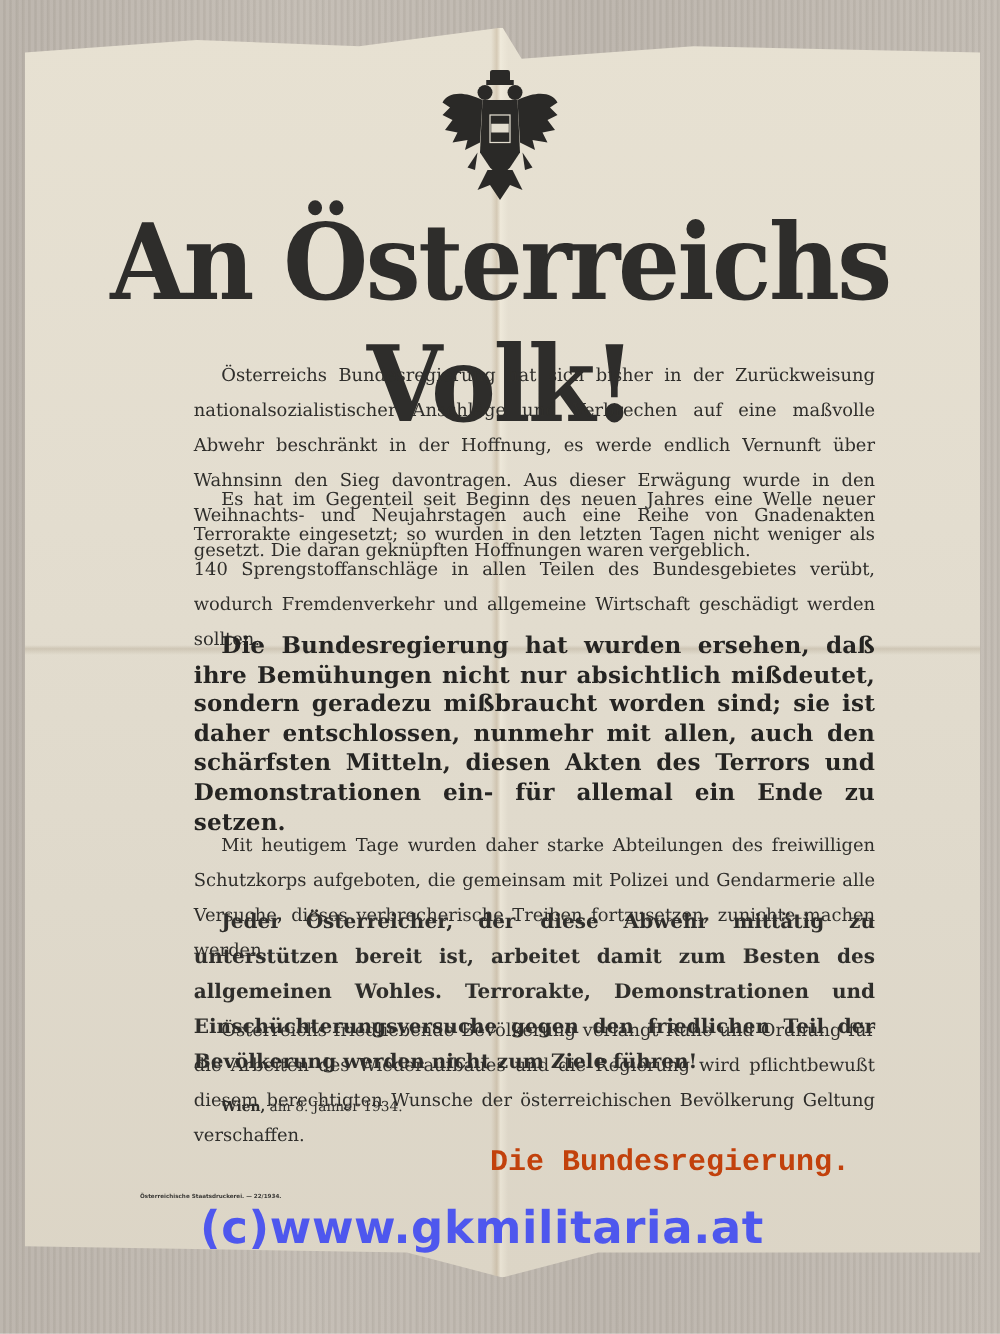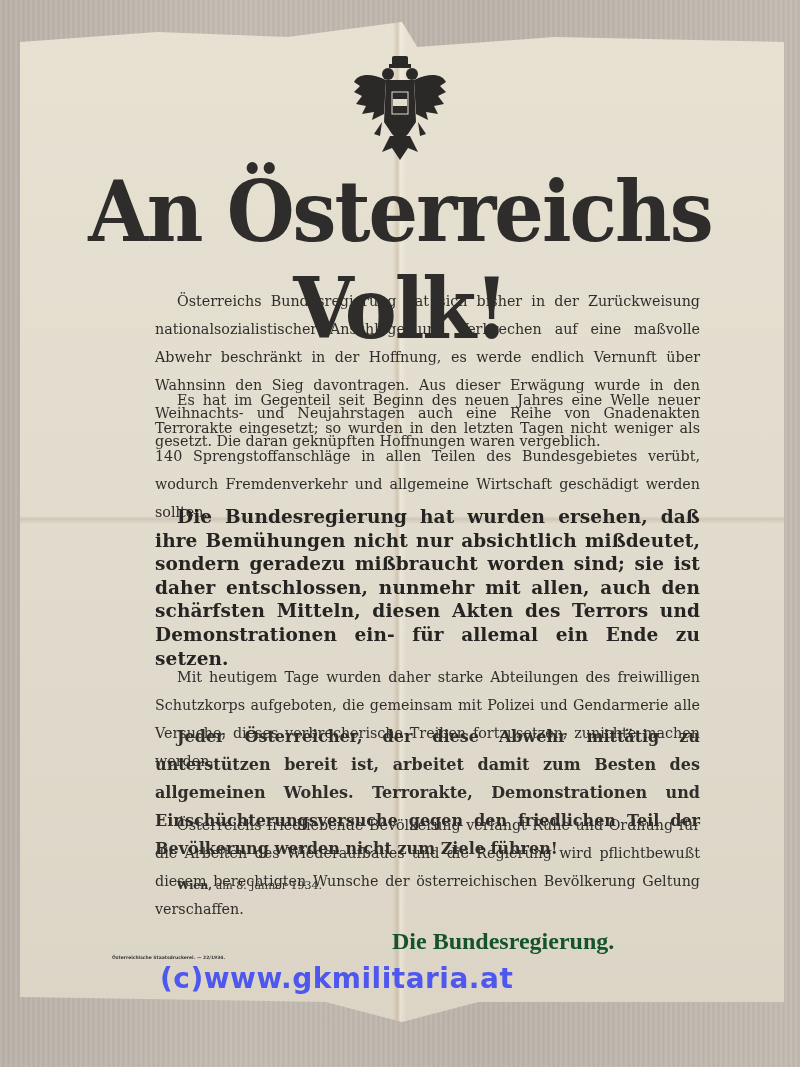--- a/index.html
+++ b/index.html
@@ -39,30 +39,30 @@
     .p2 { top: 386px; }
     .p3 { top: 505px; font-weight: bold; font-size: 18.5px; line-height: 23.6px; letter-spacing: 0.1px; color: #252422; }
     .p4 { top: 663px; }
     .p5 { top: 723px; font-weight: bold; font-size: 16px; }
     .p6 { top: 811px; }
     .date-line {
       position: absolute; left: 177px; top: 879px; font-family: "DejaVu Serif", serif; font-size: 11px; color: #2f2e2b;
     }
     .date-line b { font-weight: bold; }
     .signature {
-      position: absolute; left: 392px; top: 917px; font-family: Liberation Serif, serif; font-weight: bold;
-      font-size: 24px; color: #14532d; margin-top: 11px;
+      position: absolute; left: 392px; top: 917px; font-family: Liberation Mono, monospace; font-weight: bold;
+      font-size: 24px; color: #c2410c;
     }
     .imprint {
       position: absolute; left: 112px; top: 955px; font-family: "DejaVu Sans", sans-serif; font-size: 4.5px; color: #3a3936;
       font-weight: bold;
     }
     .watermark {
       position: absolute; left: 160px; top: 962px; font-family: "DejaVu Sans", sans-serif; font-weight: bold;
-      font-size: 28px; color: #4e57ee; letter-spacing: 0.5px;
+      font-size: 36px; color: #4e57ee; letter-spacing: 0.5px;
     }
   </style>
 </head>
 <body>
 
 <div class="paper"></div>
 
 <svg class="eagle" viewBox="0 0 96 112">
   <g fill="#2a2927">
 

